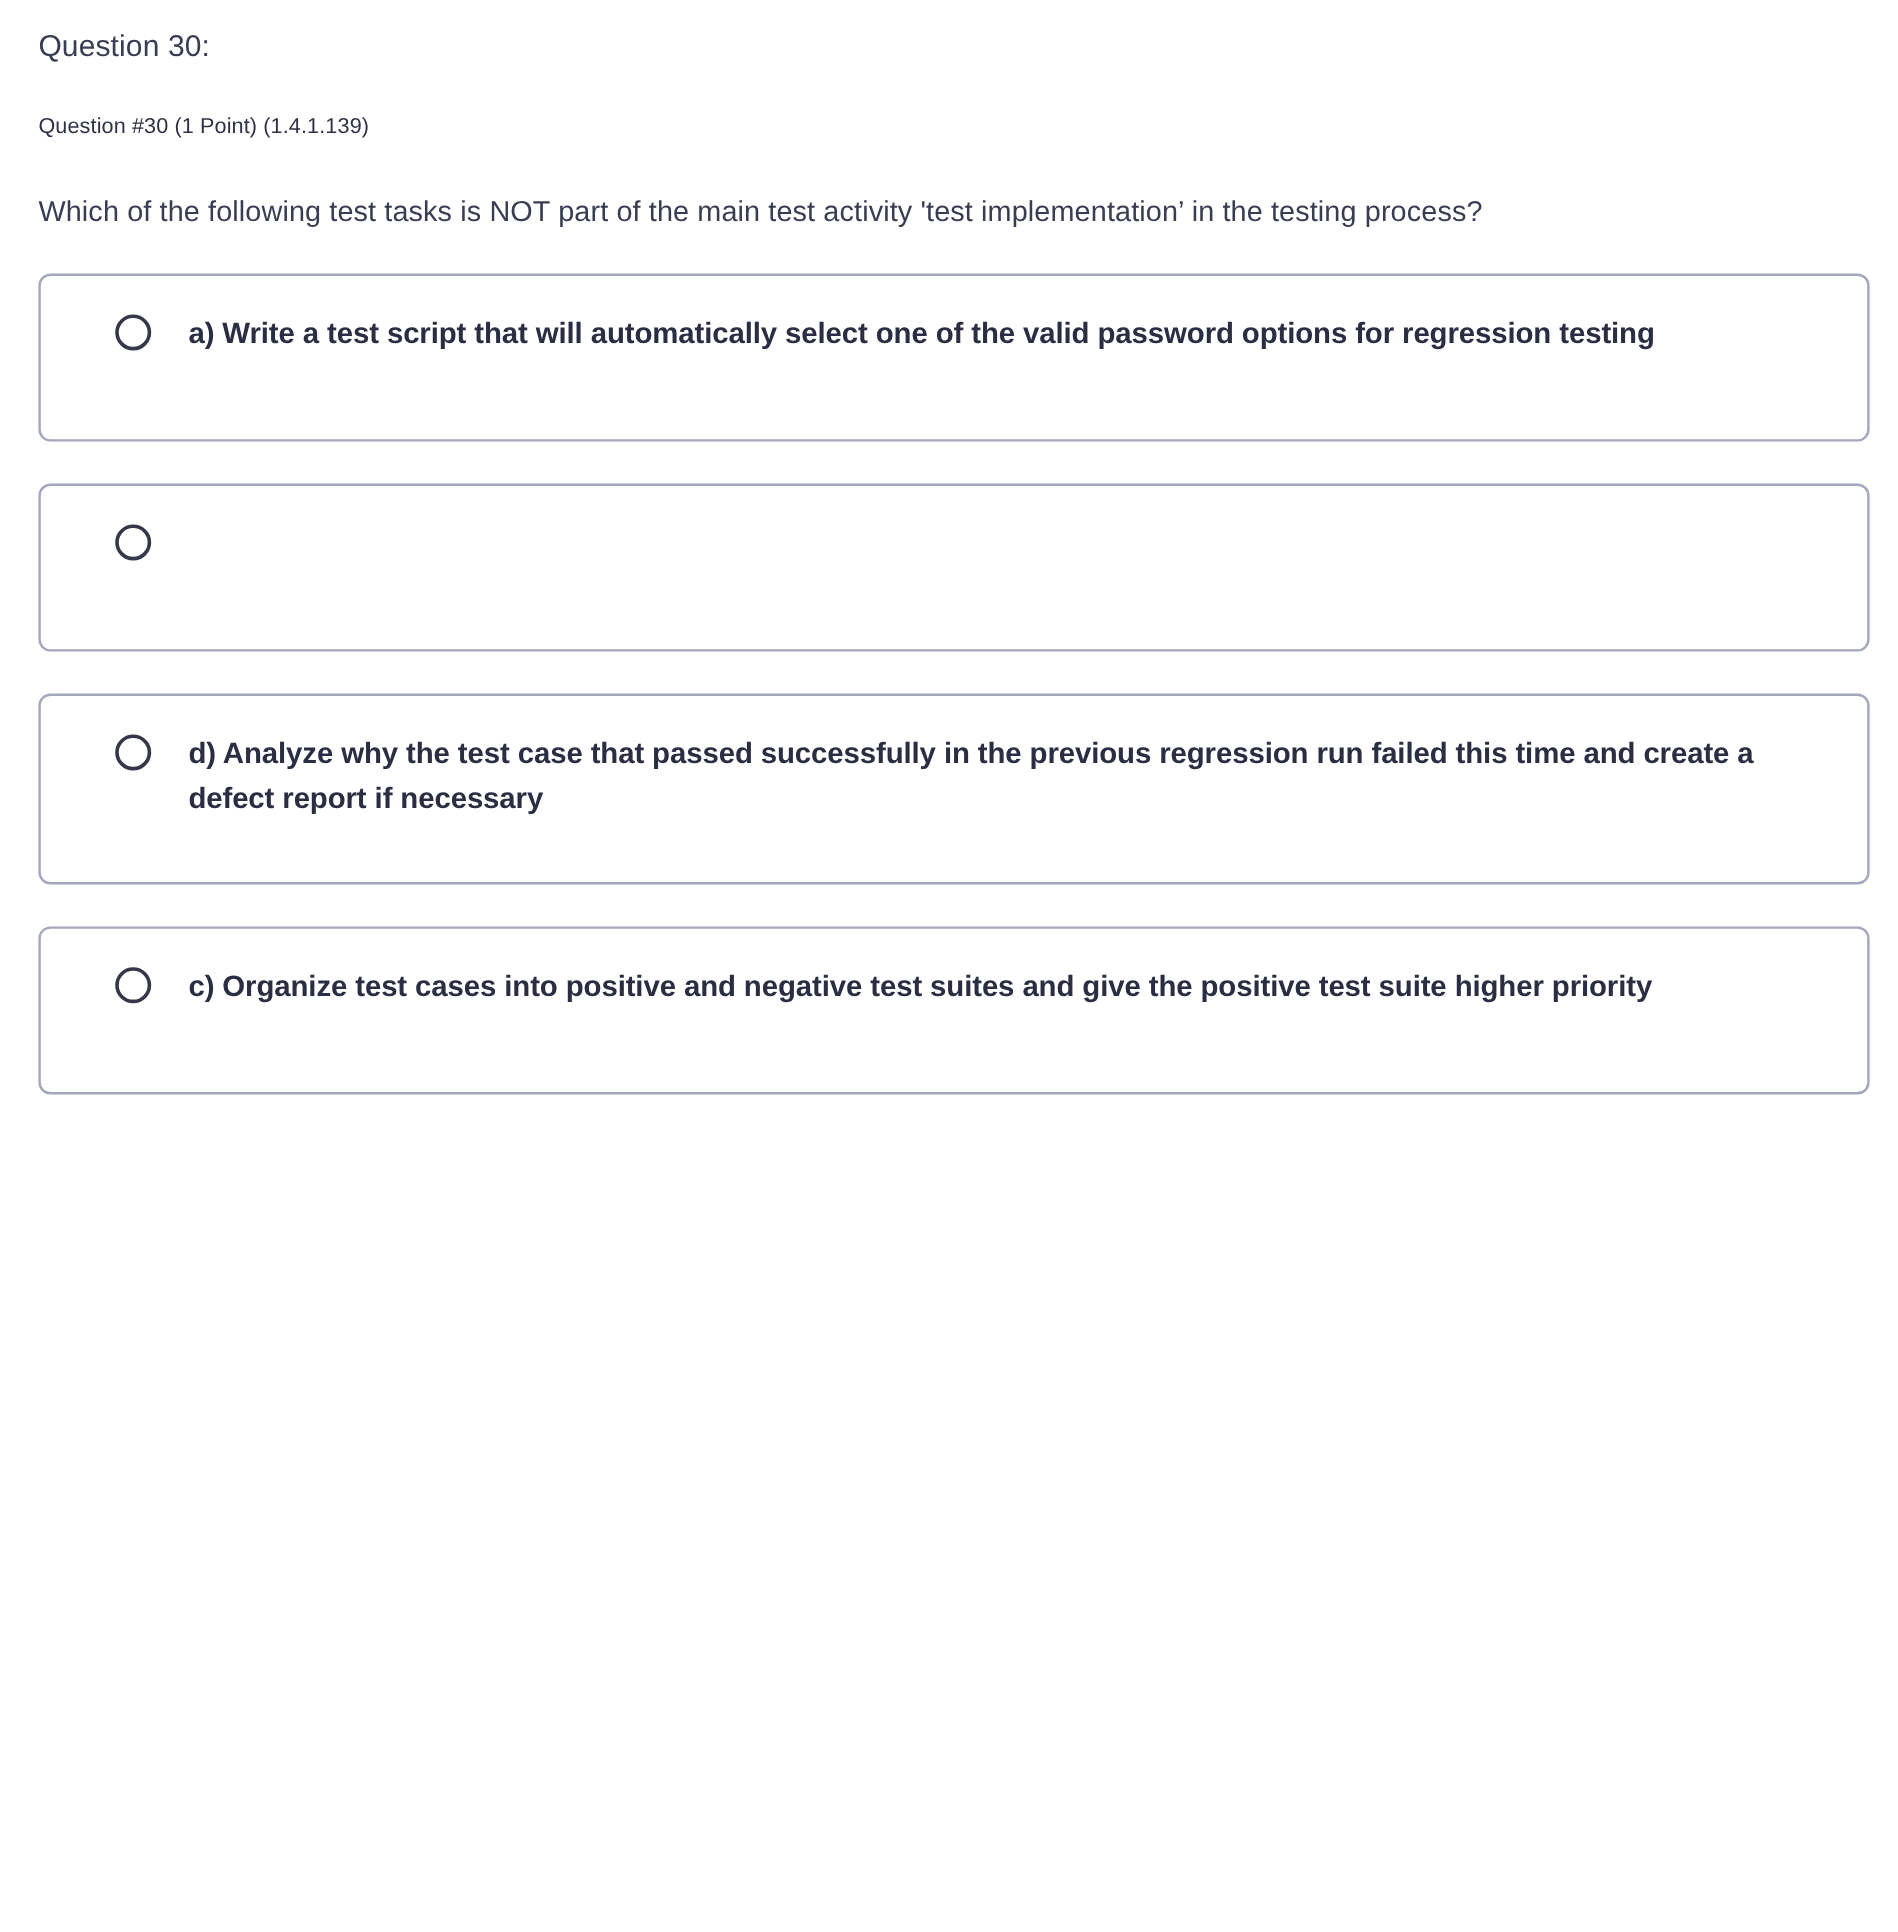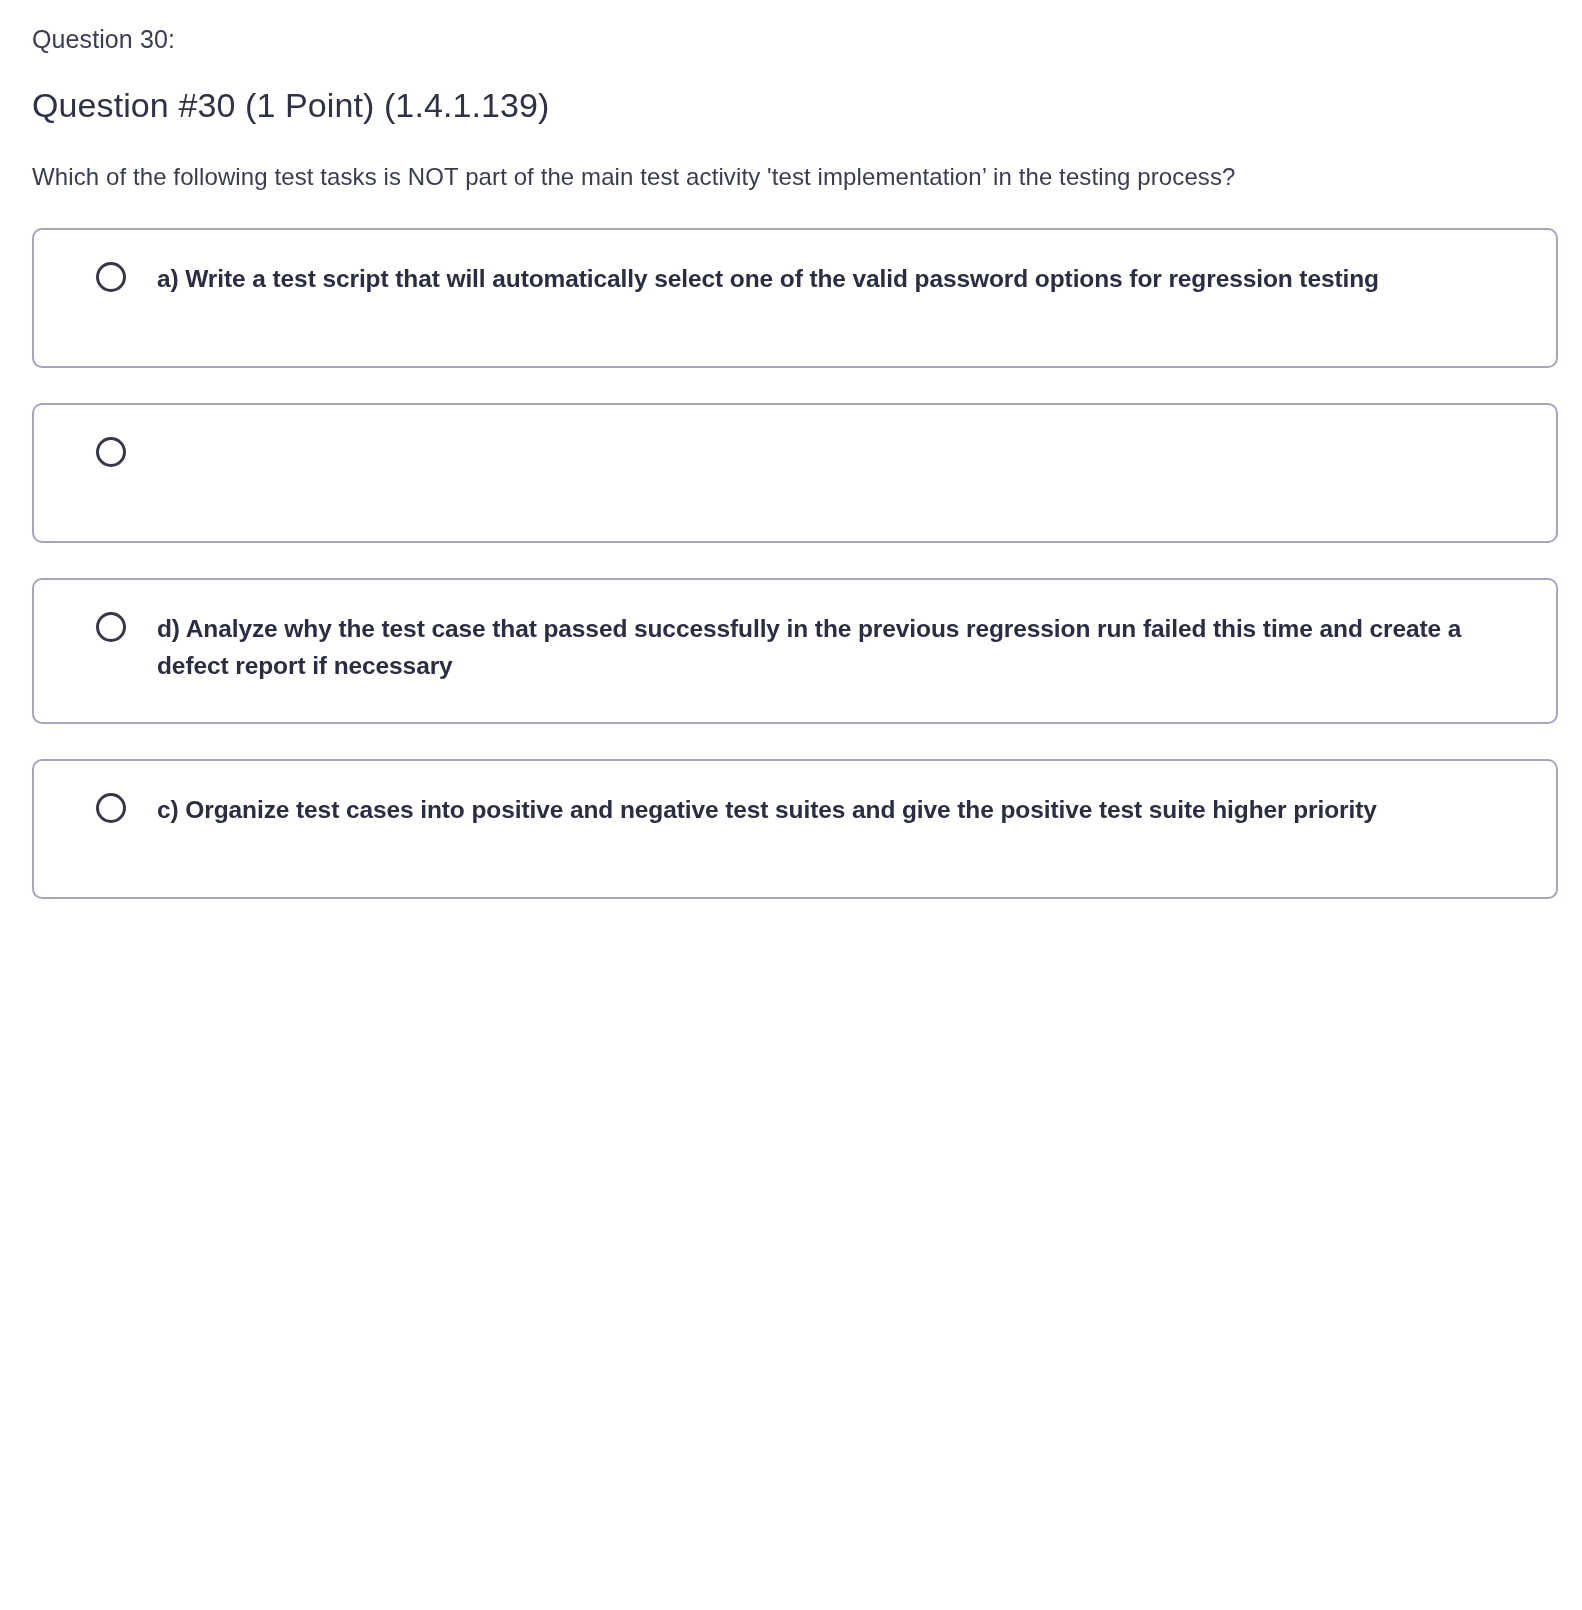--- a/index.html
+++ b/index.html
@@ -31,21 +31,21 @@
   .q-label {
     font-size: 25px;
     line-height: 34px;
     color: #3a3c52;
     font-weight: 400;
     letter-spacing: 0.1px;
     margin: 0 0 32px 0;
   }
 
   .q-meta {
-    font-size: 34px;
+    font-size: 18px;
     line-height: 34px;
     color: #2f3145;
     font-weight: 400;
     letter-spacing: 0.1px;
     margin: 0 0 32px 0;
   }
 
   .q-text {
     font-size: 24px;
     line-height: 46px;
@@ -62,21 +62,21 @@
     width: 1526px;
   }
 
   .option {
     position: relative;
     border: 2px solid #a4a6bb;
     border-radius: 10px;
     background: #ffffff;
     min-height: 140px;
     margin-bottom: 35px;
-    padding: 30px 30px 38px 62px;
+    padding: 30px 30px 51px 62px;
     display: flex;
     align-items: flex-start;
     cursor: pointer;
   }
 
   .option:last-child { margin-bottom: 0; }
 
   .radio {
     flex: 0 0 auto;
     width: 30px;

